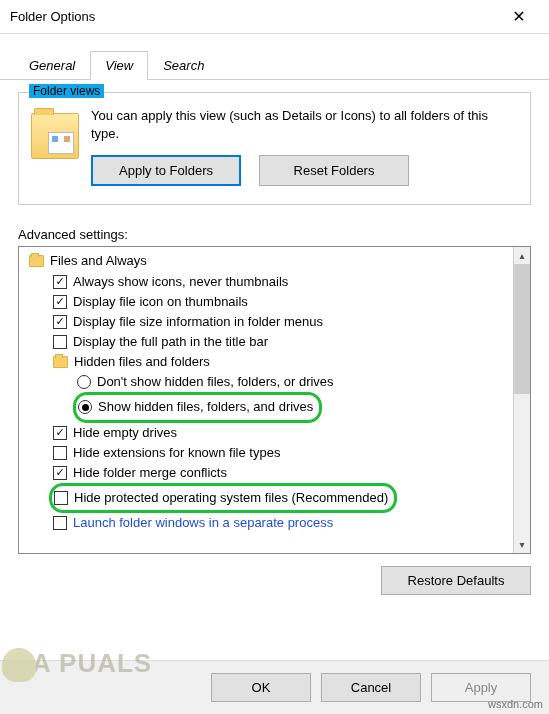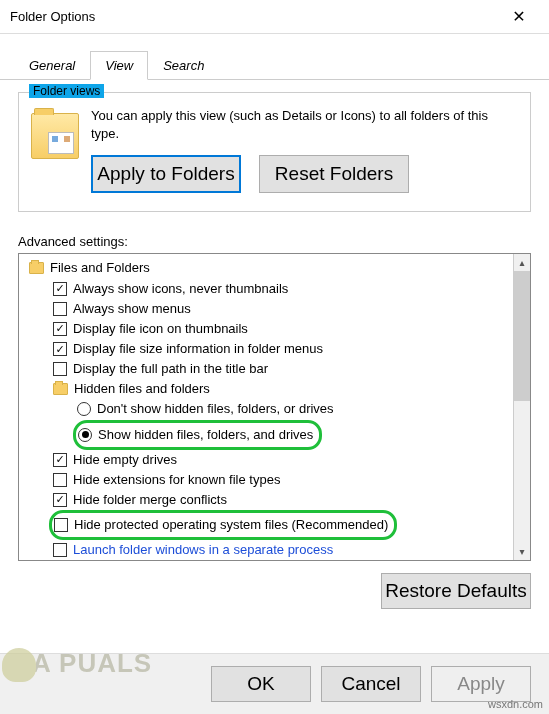--- a/index.html
+++ b/index.html
@@ -85,21 +85,21 @@
   }
   .folder-icon .sheet::before, .folder-icon .sheet::after{
     content:""; position:absolute; background:#d77; width:6px; height:6px;
   }
   .folder-icon .sheet::before{ top:3px; left:3px; background:#7ad;}
   .folder-icon .sheet::after{ top:3px; right:3px; background:#da7;}
   .group-text { font-size: 13px; line-height:1.4; flex:1; }
   .btn-row { display:flex; gap:18px; margin-top:12px; }
   .btn {
     font-family: inherit;
-    font-size: 19px;
+    font-size: 13px;
     padding: 6px 0;
     border: 1px solid #adadad;
     background: #e1e1e1;
     cursor: pointer;
     min-width: 150px;
     text-align:center;
   }
   .btn.primary-outline { border: 2px solid #0078d7; background:#e1e1e1; }
   .btn:disabled{ color:#888; background:#efefef; cursor:default;}
   .adv-label { font-size:13px; margin-top:22px; margin-bottom:4px; }
@@ -198,29 +198,25 @@
       </div>
     </div>
   </div>
 
   <div class="adv-label">Advanced settings:</div>
 
   <div class="tree-wrap">
     <div class="tree" id="tree">
         <div class="tree-row ind1">
           <span class="folder-mini"></span>
-          <span>Files and Folders</span>
+          <span>Files and Always</span>
         </div>
         <div class="tree-row ind2">
           <span class="chk">✓</span>
           <span>Always show icons, never thumbnails</span>
-        </div>
-        <div class="tree-row ind2">
-          <span class="chk"></span>
-          <span>Always show menus</span>
         </div>
         <div class="tree-row ind2">
           <span class="chk">✓</span>
           <span>Display file icon on thumbnails</span>
         </div>
         <div class="tree-row ind2">
           <span class="chk">✓</span>
           <span>Display file size information in folder menus</span>
         </div>
         <div class="tree-row ind2">

